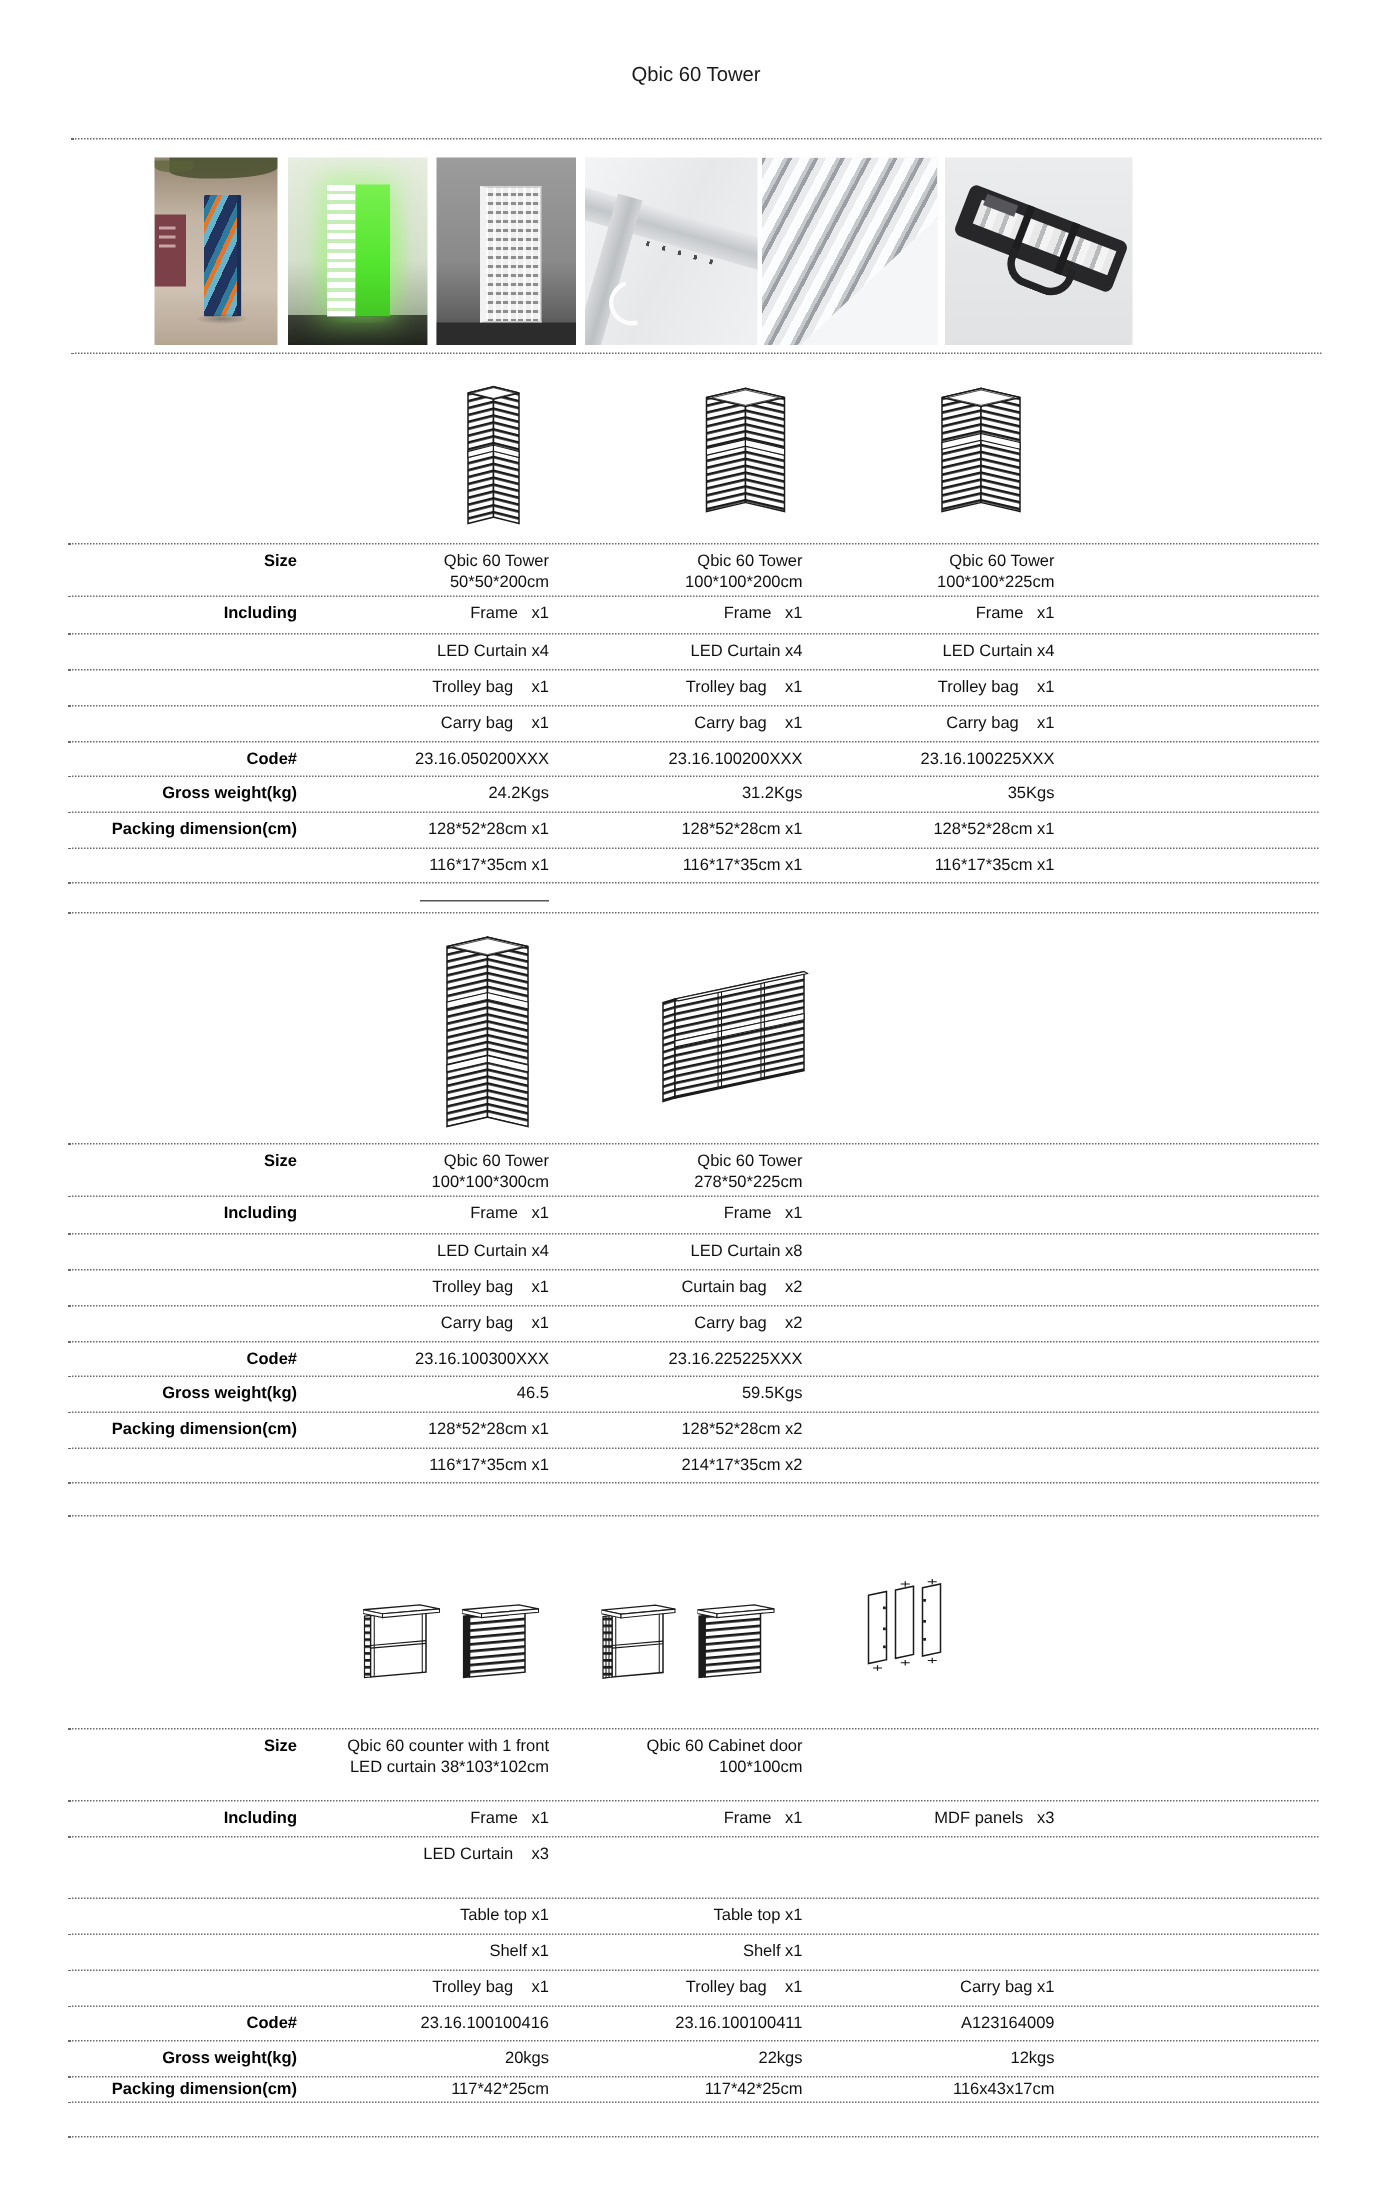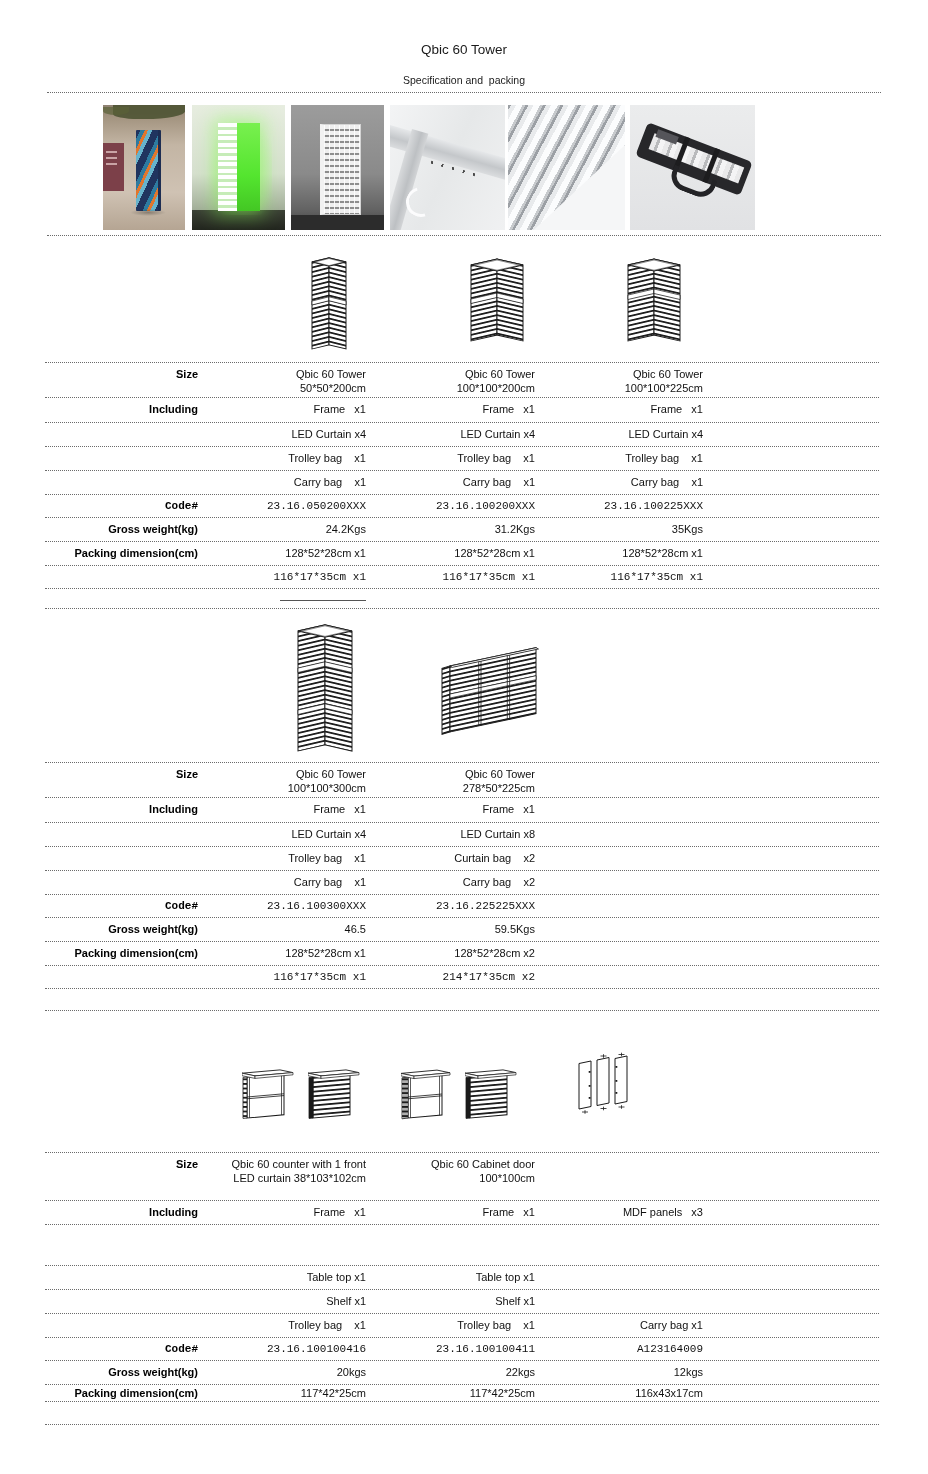--- a/index.html
+++ b/index.html
@@ -55,41 +55,40 @@
   .ph6-handle{position:absolute;left:40px;bottom:-16px;width:36px;height:17px;border:5px solid #232326;border-top:none;border-radius:0 0 16px 16px;}
   
   .draw{position:absolute;}
   
   .spec-table{position:absolute;left:45px;width:834px;border-top:1px dotted #6b6b6b;box-sizing:border-box;}
   .row{display:grid;border-bottom:1px dotted #6b6b6b;box-sizing:border-box;}
   .t3c .row{grid-template-columns:153px 168px 169px 168px 1fr;}
   .t2c .row{grid-template-columns:153px 168px 169px 1fr;}
   .cell{font-size:11px;line-height:14px;text-align:right;white-space:pre-wrap;padding-top:4px;color:#111;}
   .lab{font-weight:bold;color:#000;}
-  .rh35{height:35px;} .rh25{height:25px;} .rh24{height:24px;} .rh23{height:23px;font-family:Liberation Mono, monospace;}
+  .rh35{height:35px;} .rh25{height:25px;} .rh24{height:24px;} .rh23{height:23px;}
   .rh48{height:48px;} .rh41{height:41px;} .rh17{height:17px;} .rh20{height:20px;} .rh22{height:22px;}
   .rh17 .cell{padding-top:1px;}
   .solidline{width:86px;border-top:1px solid #555;margin:7px 0 0 auto;}
 </style>
 </head>
 <body>
 
 <div class="page">
 
   <svg width="0" height="0" style="position:absolute">
     <defs>
       <pattern id="slat" width="8" height="4.6" patternUnits="userSpaceOnUse">
         <rect width="8" height="4.6" fill="#ffffff"></rect>
         <rect width="8" height="1.8" fill="#1a1a1a"></rect>
       </pattern>
     </defs>
   </svg>
 
   <div class="title">Qbic 60 Tower</div>
-  <div class="subtitle">Specification and  packing</div>
 
   <div class="dots" style="top:92px"></div>
 
   <div class="photos">
     <div class="photo" id="ph1">
       <div class="ph1-plant"></div>
       <div class="ph1-plant2"></div>
       <div class="ph1-poster">
           <div class="ph1-poster-line"></div>
         </div>
@@ -437,20 +436,21 @@
     </div>
     <div class="row rh24">
       <div class="cell lab">Including</div>
       <div class="cell">Frame   x1</div>
       <div class="cell">Frame   x1</div>
       <div class="cell">MDF panels   x3</div>
       <div class="cell"></div>
     </div>
     <div class="row rh41">
       <div class="cell lab"></div>
+      <div class="cell">LED Curtain    x3</div>
       <div class="cell"></div>
     </div>
     <div class="row rh24">
       <div class="cell lab"></div>
       <div class="cell">Table top x1</div>
       <div class="cell">Table top x1</div>
       <div class="cell"></div>
       <div class="cell"></div>
     </div>
     <div class="row rh24">

